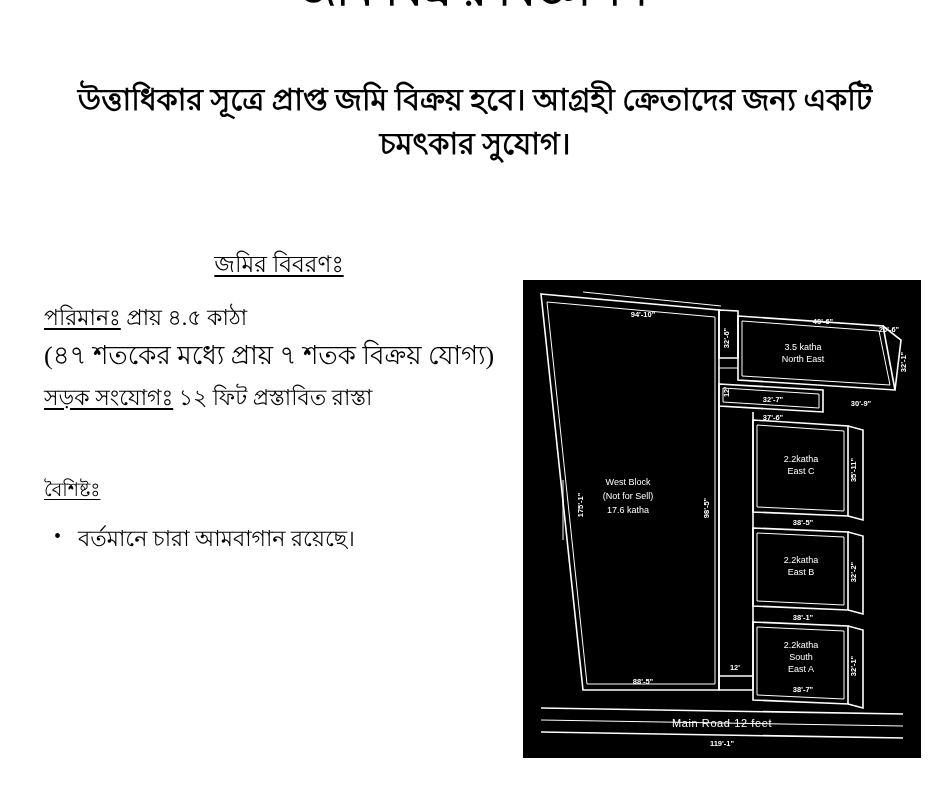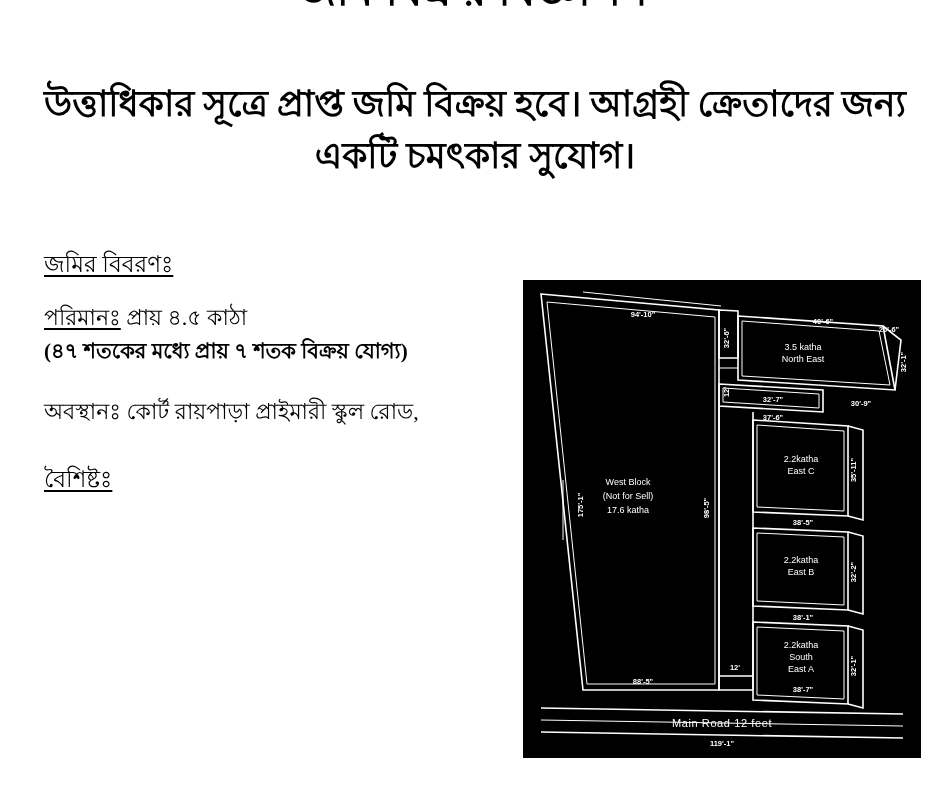--- a/index.html
+++ b/index.html
@@ -36,65 +36,65 @@
     line-height: 1.15;
     white-space: nowrap;
   }
 
   .subtitle {
     position: absolute;
     top: 78px;
     left: 40px;
     width: 870px;
     text-align: center;
-    font-size: 36px;
+    font-size: 30px;
     font-weight: bold;
     line-height: 1.45;
   }
 
   
   .left-col {
     position: absolute;
     top: 248px;
     left: 44px;
     width: 470px;
     font-size: 22px;
     line-height: 1.5;
   }
 
   .section-head {
     font-size: 23px;
     text-decoration: underline;
     text-underline-offset: 3px;
     margin-bottom: 18px;
+    text-align: center;
   }
 
   .row {
     margin: 6px 0 2px 0;
     font-size: 22px;
   }
   .row .lbl {
     text-decoration: underline;
     text-underline-offset: 3px;
   }
   .paren {
-    font-size: 21px;
+    font-size: 26px;
     margin: 0 0 2px 0;
-    font-weight: bold;
   }
   .gap {
     height: 26px;
   }
   .loc-line {
     font-size: 22px;
     margin: 0;
     line-height: 1.55;
   }
   .feat-head {
-    font-size: 23px;
+    font-size: 19px;
     text-decoration: underline;
     text-underline-offset: 3px;
     margin-top: 34px;
     margin-bottom: 14px;
   }
   ul.features {
     list-style: none;
     margin: 0;
     padding: 0 0 0 34px;
   }
@@ -164,31 +164,32 @@
   <div class="left-col">
     <div class="section-head">জমির বিবরণঃ</div>
 
     <div class="row">
       <span class="lbl">পরিমানঃ</span>
       <span>প্রায় ৪.৫ কাঠা</span>
     </div>
 
     <div class="paren">(৪৭ শতকের মধ্যে প্রায় ৭ শতক বিক্রয় যোগ্য)</div>
 
+    <div class="row">
+      <span class="lbl">সড়ক সংযোগঃ</span>
+      <span>১২ ফিট প্রস্তাবিত রাস্তা</span>
+    </div>
 
     <div class="gap"></div>
 
-    <div class="loc-line">
-      <span class="lbl">অবস্থানঃ</span>
-      <span>কোর্ট রায়পাড়া প্রাইমারী স্কুল রোড,</span>
-    </div>
 
     <div class="feat-head">বৈশিষ্টঃ</div>
 
     <ul class="features">
+      <li>বর্তমানে চারা আমবাগান রয়েছে।</li>
     </ul>
   </div>
 
   <div class="map-wrap">
     <svg width="398" height="478" viewBox="0 0 398 478" xmlns="http://www.w3.org/2000/svg">
 
       <rect x="2" y="2" width="394" height="474" fill="none" stroke="#000000" stroke-width="0"></rect>
 
       <path class="ln" d="M 18 14 L 196 30 L 196 410 L 60 410 L 18 14 Z"></path>
       <path class="ln-thin" d="M 24 22 L 192 37 L 192 404 L 64 404 L 24 22 Z"></path>

